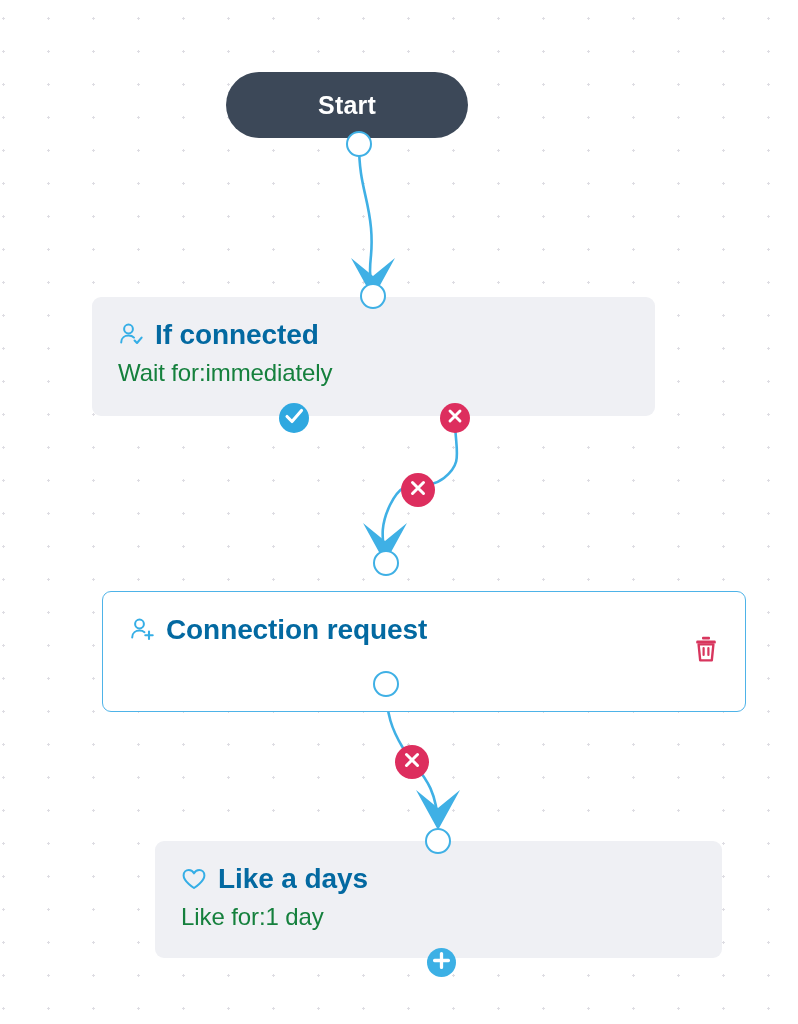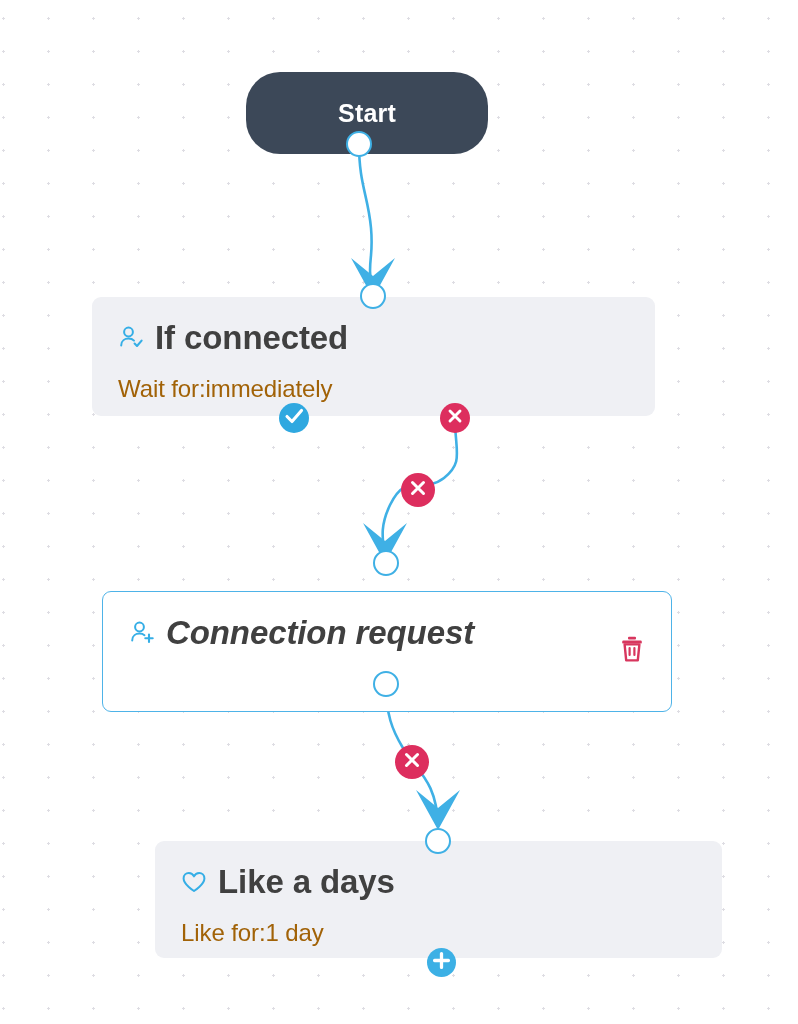--- a/index.html
+++ b/index.html
@@ -64,29 +64,29 @@
     background: #ffffff;
     border: 1.6px solid #4eb3e8;
   }
 
   .node-title-row {
     display: flex;
     align-items: center;
     gap: 11px;
   }
   .node-title {
-    color: #404040;
-    font-size: 33px;
+    color: #0369a1;
+    font-size: 28px;
     font-weight: bold;
     letter-spacing: -0.1px;
     white-space: nowrap;
   }
   .node-sub {
-    margin-top: 18px;
-    color: #a16207;
+    margin-top: 8px;
+    color: #15803d;
     font-size: 24px;
     letter-spacing: -0.1px;
     white-space: nowrap;
   }
 
   .node-icon {
     display: inline-flex;
     width: 26px;
     height: 26px;
     align-items: center;
@@ -171,21 +171,21 @@
       <path d="M 455,418 C 455,452 464,462 444,478 C 422,495 407,470 390,505 C 379,528 383,540 385,560" fill="none" stroke="#3fb0e5" stroke-width="2.6" stroke-linecap="round"></path>
       <polygon points="363,523 385,563 407,523 385,541" fill="#3fb0e5"></polygon>
     </g>
 
     <g>
       <path d="M 386,684 C 386,714 392,730 403,748 C 418,772 437,782 438,826" fill="none" stroke="#3fb0e5" stroke-width="2.6" stroke-linecap="round"></path>
       <polygon points="416,790 438,830 460,790 438,808" fill="#3fb0e5"></polygon>
     </g>
   </svg>
 
-  <div class="node node-start" style="left:246px; top:72px; width:242px; height:82px;">
+  <div class="node node-start" style="left:226px; top:72px; width:242px; height:66px;">
     <span>Start</span>
   </div>
   <div class="port" style="left:346px; top:131px;"></div>
 
   <div class="node node-card" style="left:92px; top:297px; width:563px; height:119px;">
     <div class="node-title-row">
       <span class="node-icon">
         <svg viewBox="0 0 26 26" width="26" height="26">
           <circle cx="10.5" cy="7" r="4.4" fill="none" stroke="#35aee6" stroke-width="2"></circle>
           <path d="M 3.2 20.5 C 3.2 15.6 7 13.6 10.5 13.6 C 13 13.6 14.8 14.4 16 15.6" fill="none" stroke="#35aee6" stroke-width="2" stroke-linecap="round"></path>
@@ -215,21 +215,21 @@
   <div class="port" style="left:360px; top:283px;"></div>
 
   <div class="edge-badge" style="left:401px; top:473px;">
     <span>
       <svg viewBox="0 0 34 34" width="34" height="34">
         <path d="M 11.5 11.5 L 22.5 22.5 M 22.5 11.5 L 11.5 22.5" fill="none" stroke="#ffffff" stroke-width="3" stroke-linecap="round"></path>
       </svg>
     </span>
   </div>
 
-  <div class="node node-card selected" style="left:102px; top:591px; width:570px; height:121px;font-style:italic;">
+  <div class="node node-card selected" style="left:102px; top:591px; width:644px; height:121px;">
     <div class="node-title-row">
       <span class="node-icon">
         <svg viewBox="0 0 26 26" width="26" height="26">
           <circle cx="10.5" cy="7" r="4.4" fill="none" stroke="#35aee6" stroke-width="2"></circle>
           <path d="M 3.2 20.5 C 3.2 15.6 7 13.6 10.5 13.6 C 12.6 13.6 14.3 14.2 15.5 15.2" fill="none" stroke="#35aee6" stroke-width="2" stroke-linecap="round"></path>
           <path d="M 20 14.5 L 20 22 M 16.3 18.2 L 23.7 18.2" fill="none" stroke="#35aee6" stroke-width="2.1" stroke-linecap="round"></path>
         </svg>
       </span>
       <span class="node-title">Connection request</span>
     </div>

